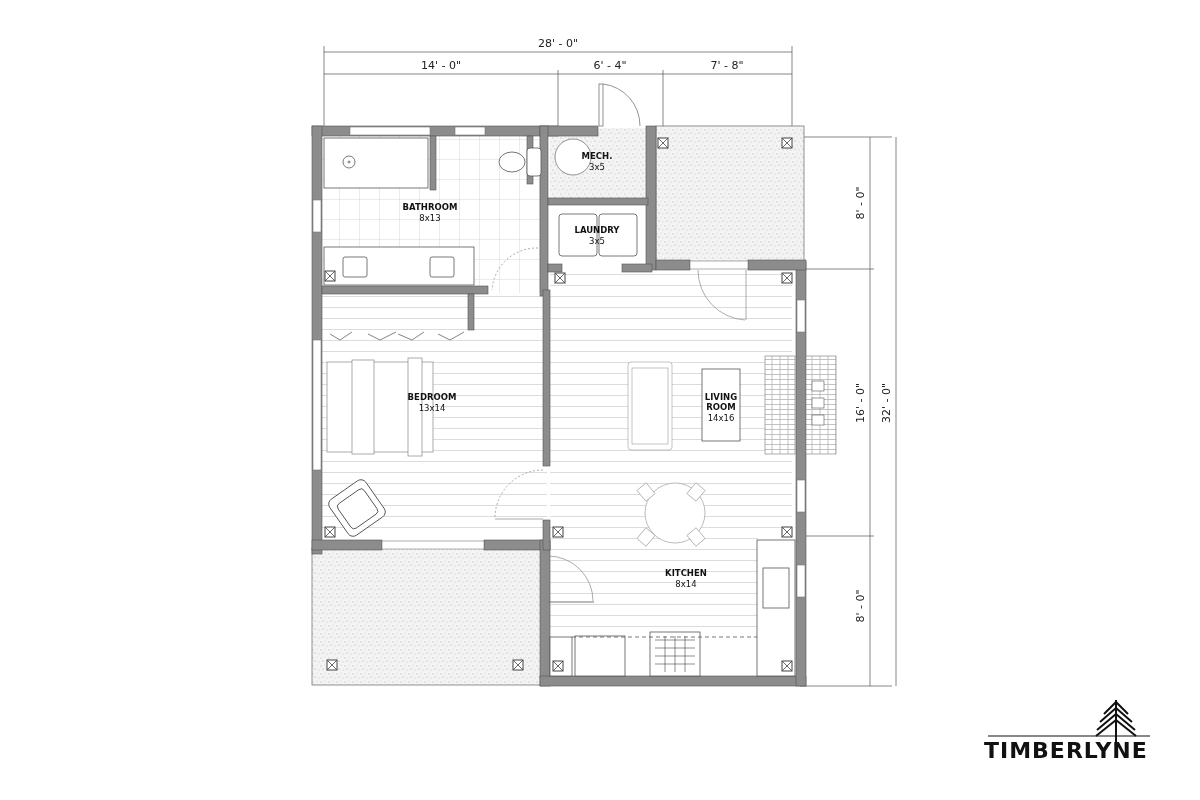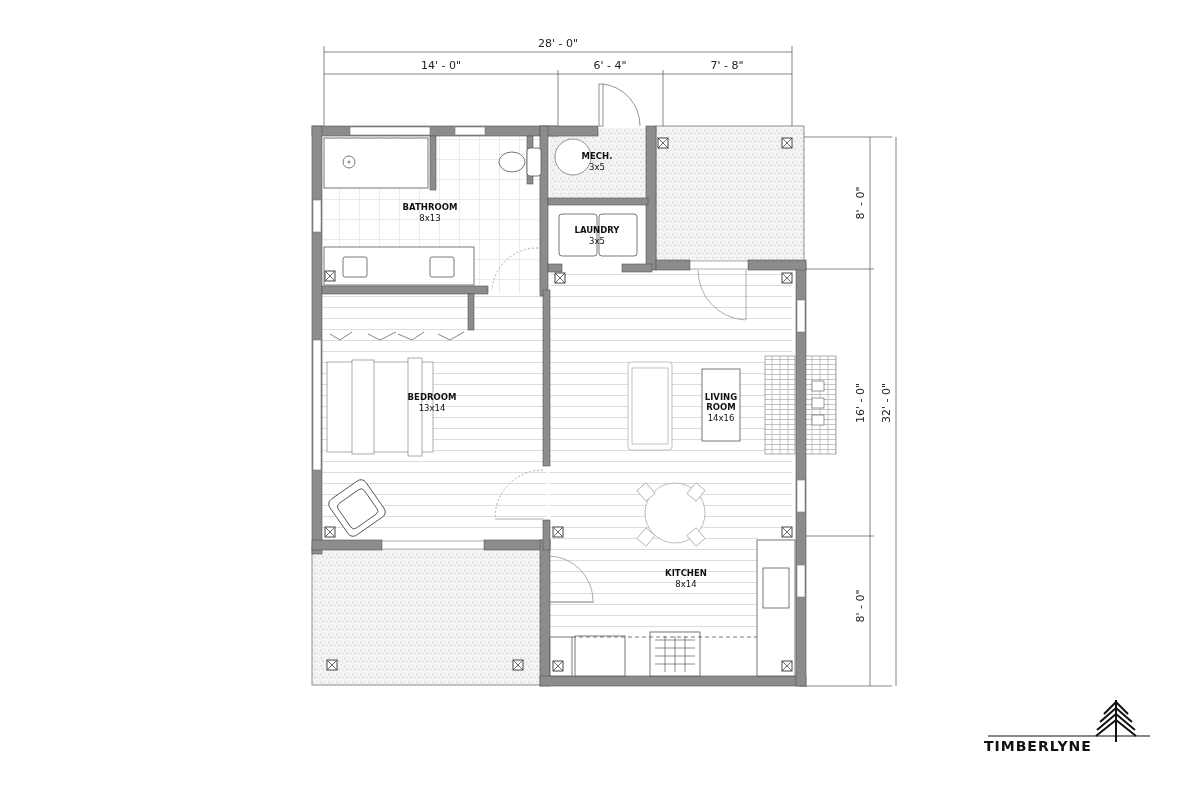--- a/index.html
+++ b/index.html
@@ -1,21 +1,21 @@
 <!DOCTYPE html>
 <html><head>
 <meta charset="utf-8">
 <style>
   html,body{margin:0;padding:0;background:#ffffff;}
   body{width:1200px;height:800px;position:relative;overflow:hidden;font-family:"Liberation Sans",sans-serif;}
   svg{position:absolute;left:0;top:0;}
   .dim{font-family:"DejaVu Sans",sans-serif;font-size:11px;fill:#222;}
   .room{font-family:"DejaVu Sans",sans-serif;font-size:8.5px;font-weight:bold;fill:#111;}
   .roomsz{font-family:"DejaVu Sans",sans-serif;font-size:8.5px;fill:#111;}
-  .brand{position:absolute;left:984px;top:738px;font-family:"DejaVu Sans",sans-serif;font-size:14px;font-weight:bold;letter-spacing:1px;color:#111;}
+  .brand{position:absolute;left:984px;top:738px;font-family:"DejaVu Sans",sans-serif;font-size:22px;font-weight:bold;letter-spacing:1px;color:#111;}
 </style>
 </head>
 <body>
 
 <svg width="1200" height="800" viewBox="0 0 1200 800">
   <defs>
     <pattern id="speck" width="8" height="8" patternUnits="userSpaceOnUse">
       <rect width="8" height="8" fill="#f4f4f4"></rect>
       <circle cx="1" cy="2" r="0.5" fill="#999"></circle>
       <circle cx="5" cy="1" r="0.4" fill="#aaa"></circle>

